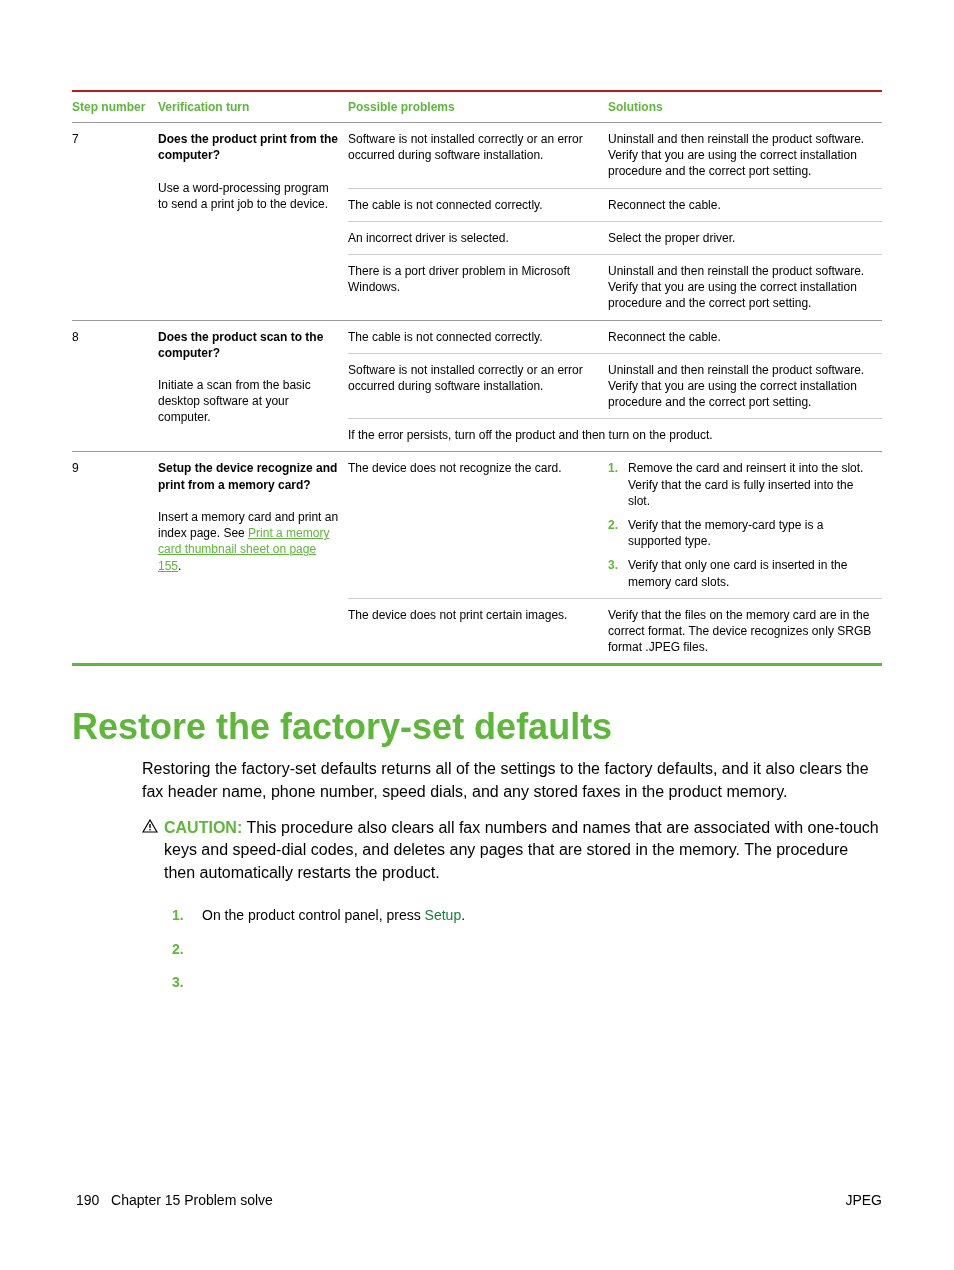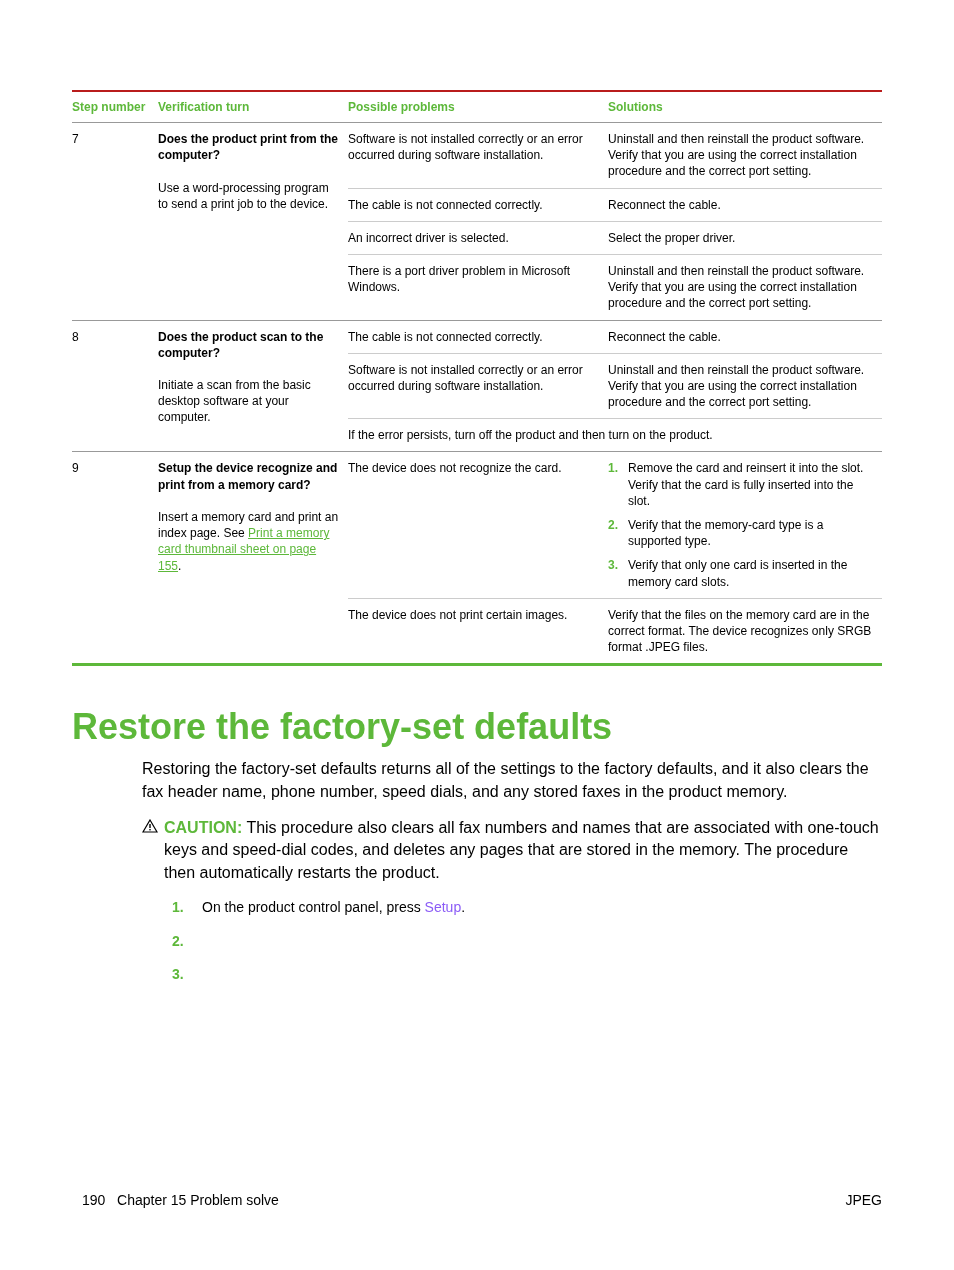--- a/index.html
+++ b/index.html
@@ -58,25 +58,25 @@
   }
   .body-indent { margin-left: 70px; }
   .para { font-size: 16px; line-height: 1.4; margin-bottom: 14px; }
   .caution-row { display:flex; align-items:flex-start; margin-bottom:14px;}
   .caution-icon { width: 16px; height: 14px; margin-right: 6px; margin-top:2px; flex-shrink:0;}
   .caution-icon svg { width:16px; height:14px; display:block;}
   .caution-label { color: #5db83a; font-weight: bold; }
   ol.main-steps { list-style:none; padding:0; margin:0 0 0 30px;}
   ol.main-steps li { display:flex; margin-bottom:14px; font-size:14px; line-height:1.4;}
   ol.main-steps .num { color:#5db83a; font-weight:bold; width:30px; flex-shrink:0;}
-  .grn { color:#8b5cf6; }
+  .grn { color:#15803d; }
   .footer {
     position:absolute;
     bottom: 62px;
-    left:82px;
+    left:76px;
     right:72px;
     display:flex;
     justify-content:space-between;
     font-size:14px;
   }
 </style>
 </head>
 <body>
 
 <div class="page">
@@ -174,21 +174,21 @@
     <div class="para">Restoring the factory-set defaults returns all of the settings to the factory defaults, and it also clears the fax header name, phone number, speed dials, and any stored faxes in the product memory.</div>
 
     <div class="caution-row">
       <span class="caution-icon">
         <svg viewBox="0 0 16 14">
             <path d="M8 1 L15 13 L1 13 Z" fill="none" stroke="#000" stroke-width="1.2"></path>
             <rect x="7.3" y="5" width="1.4" height="4" fill="#000"></rect>
             <rect x="7.3" y="10" width="1.4" height="1.4" fill="#000"></rect>
           </svg>
       </span>
-      <div class="para" style="margin-bottom:0;">
+      <div class="para" style="margin-bottom:8px;">
         <span class="caution-label">CAUTION:</span>
         <span>This procedure also clears all fax numbers and names that are associated with one-touch keys and speed-dial codes, and deletes any pages that are stored in the memory. The procedure then automatically restarts the product.</span>
       </div>
     </div>
 
     <ol class="main-steps">
       <li>
         <span class="num">1.</span>
         <span>
           <span>On the product control panel, press </span><span class="grn">Setup</span><span>.</span>

